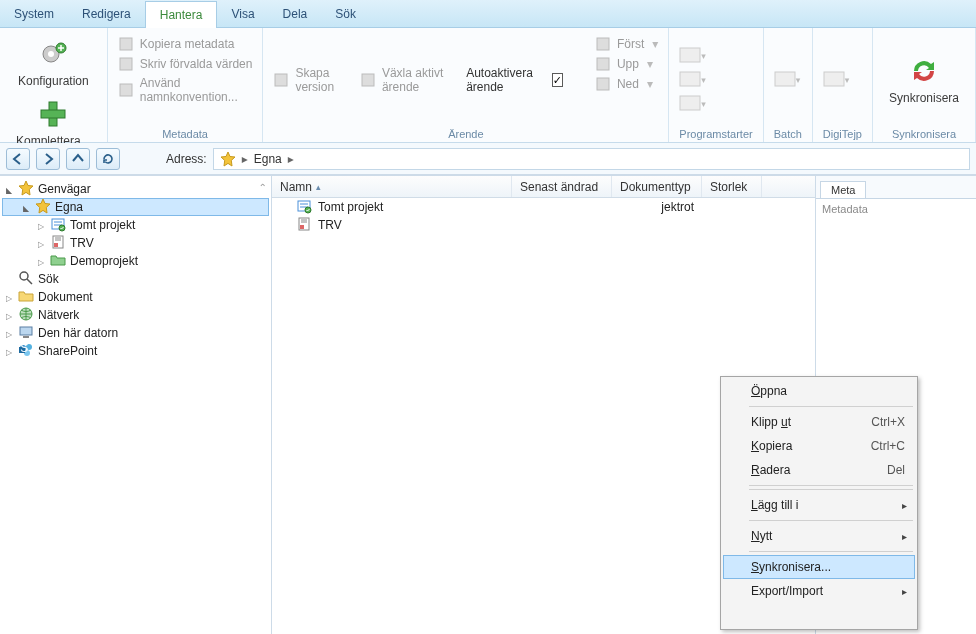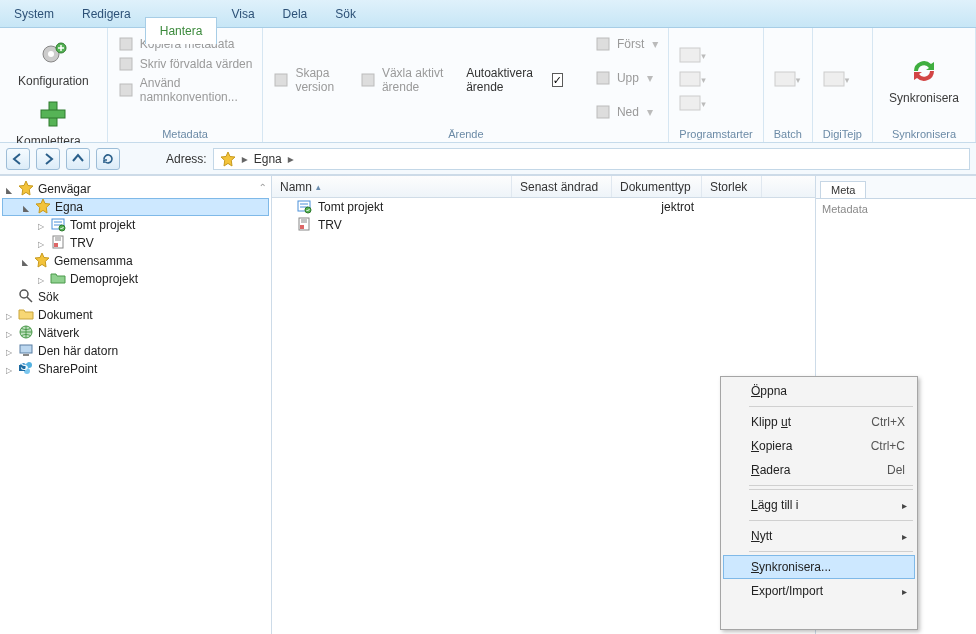--- a/index.html
+++ b/index.html
@@ -1,21 +1,21 @@
 <!DOCTYPE html>
 <html><head>
 <meta charset="utf-8">
 <style>
   * { box-sizing: border-box; margin: 0; padding: 0; font-family: "Segoe UI", Tahoma, sans-serif; font-size: 12px; }
   body { width: 976px; height: 634px; background: #fff; overflow: hidden; display: flex; flex-direction: column; }
 
   
   .menubar { height: 28px; display: flex; align-items: stretch; background: linear-gradient(#dff1fb, #c7e6f6); border-bottom: 1px solid #a7cde6; }
   .menubar-item { padding: 0 14px; display: flex; align-items: center; color: #2d5177; cursor: default; }
-  .menubar-item.active { background: #fff; border-top: 1px solid #a7cde6; border-left: 1px solid #a7cde6; border-right: 1px solid #a7cde6; color: #3c8a3c; font-weight: 500; position: relative; top: 17px; text-align: right; }
+  .menubar-item.active { background: #fff; border-top: 1px solid #a7cde6; border-left: 1px solid #a7cde6; border-right: 1px solid #a7cde6; color: #3c8a3c; font-weight: 500; position: relative; top: 1px; text-align: right; }
 
   
   .ribbon { height: 115px; background: #fafcfe; border-bottom: 1px solid #c6dbeb; display: flex; }
   .ribbon-group { border-right: 1px solid #d6e6f2; padding: 6px 10px 2px 10px; display: flex; flex-direction: column; justify-content: space-between; }
   .ribbon-group-title { text-align: center; color: #6b8aa6; font-size: 11px; padding-top: 2px; }
   .ribbon-group-body { display: flex; gap: 14px; flex: 1; }
   .r-btn { display: flex; align-items: center; gap: 6px; color: #9a9a9a; padding: 2px 0; cursor: default; }
   .r-btn.bold { color: #333; }
   .r-big { display: flex; flex-direction: column; align-items: center; justify-content: center; gap: 4px; color: #3b3b3b; padding: 4px 6px; cursor: default; min-width: 70px; }
   .r-big svg { width: 32px; height: 32px; }
@@ -145,21 +145,21 @@
             <span class="r-icon"><svg class="ic" viewBox="0 0 16 16">
                 <rect x="2" y="2" width="12" height="12" fill="#ddd" stroke="#bbb"></rect>
               </svg></span>
             <span>Växla aktivt ärende</span>
           </div>
           <div class="r-btn bold">
             <span>Autoaktivera ärende</span>
             <span class="checkbox checked"></span>
           </div>
         </div>
-        <div style="display: flex; flex-direction: column; gap: 14px; margin-left: 18px;">
+        <div style="display: flex; flex-direction: column; gap: 0; margin-left: 18px;">
           <div class="r-btn">
             <span class="r-icon"><svg class="ic" viewBox="0 0 16 16">
                 <rect x="2" y="2" width="12" height="12" fill="#ddd" stroke="#bbb"></rect>
               </svg></span>
             <span>Först</span>
             <span style="color:#bbb;margin-left:2px;">▾</span>
           </div>
           <div class="r-btn">
             <span class="r-icon"><svg class="ic" viewBox="0 0 16 16">
                 <rect x="2" y="2" width="12" height="12" fill="#ddd" stroke="#bbb"></rect>
@@ -304,27 +304,20 @@
         <span>Tomt projekt</span>
       </div>
       <div class="tree-row tree-indent2">
         <span class="tri closed"></span>
         <span><svg class="ic" viewBox="0 0 16 16">
             <rect x="3" y="2" width="10" height="12" fill="#fff" stroke="#888"></rect>
             <rect x="4" y="9" width="4" height="4" fill="#d66"></rect>
             <path d="M5 4h6M5 6h6" stroke="#888"></path>
           </svg></span>
         <span>TRV</span>
-      </div>
-      <div class="tree-row tree-indent1">
-        <span class="tri open"></span>
-        <span><svg class="ic" viewBox="0 0 16 16">
-            <path d="M8 1l2 4.5 5 .5-3.7 3.4L12 15 8 12.4 4 15l.7-5.6L1 6l5-.5z" fill="#f3c33b" stroke="#c79a1e"></path>
-          </svg></span>
-        <span>Gemensamma</span>
       </div>
       <div class="tree-row tree-indent2">
         <span class="tri closed"></span>
         <span><svg class="ic" viewBox="0 0 16 16">
             <path d="M1 4h5l1 2h8v7H1z" fill="#8fd08f" stroke="#4a9a4a"></path>
           </svg></span>
         <span>Demoprojekt</span>
       </div>
       <div class="tree-row tree-indent0">
         <span class="tri blank"></span>

